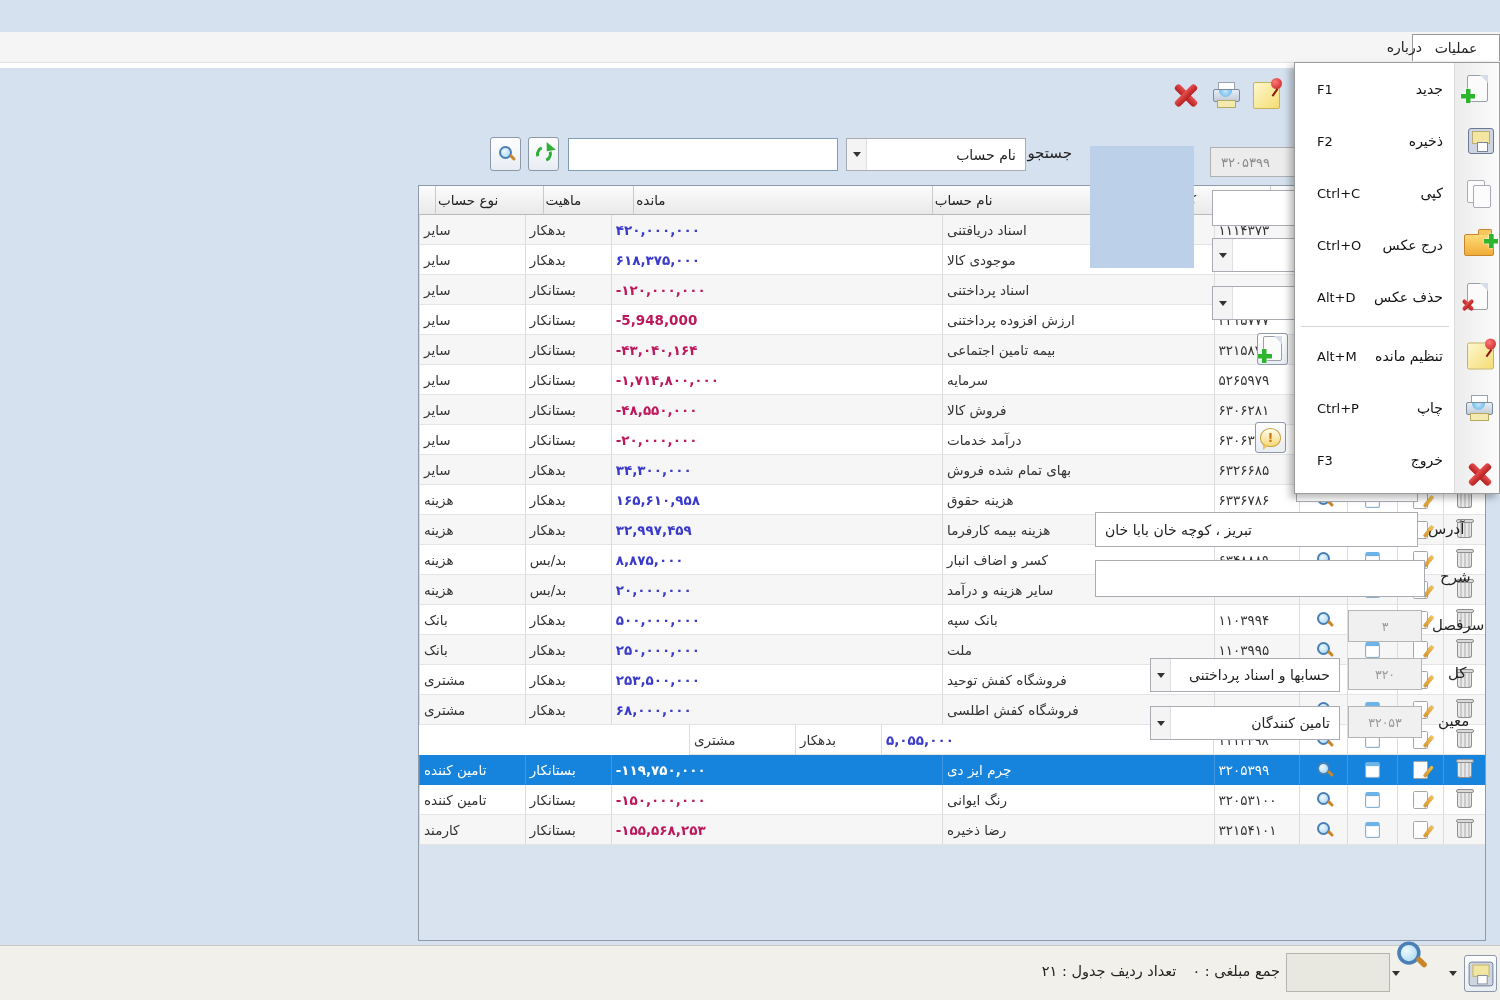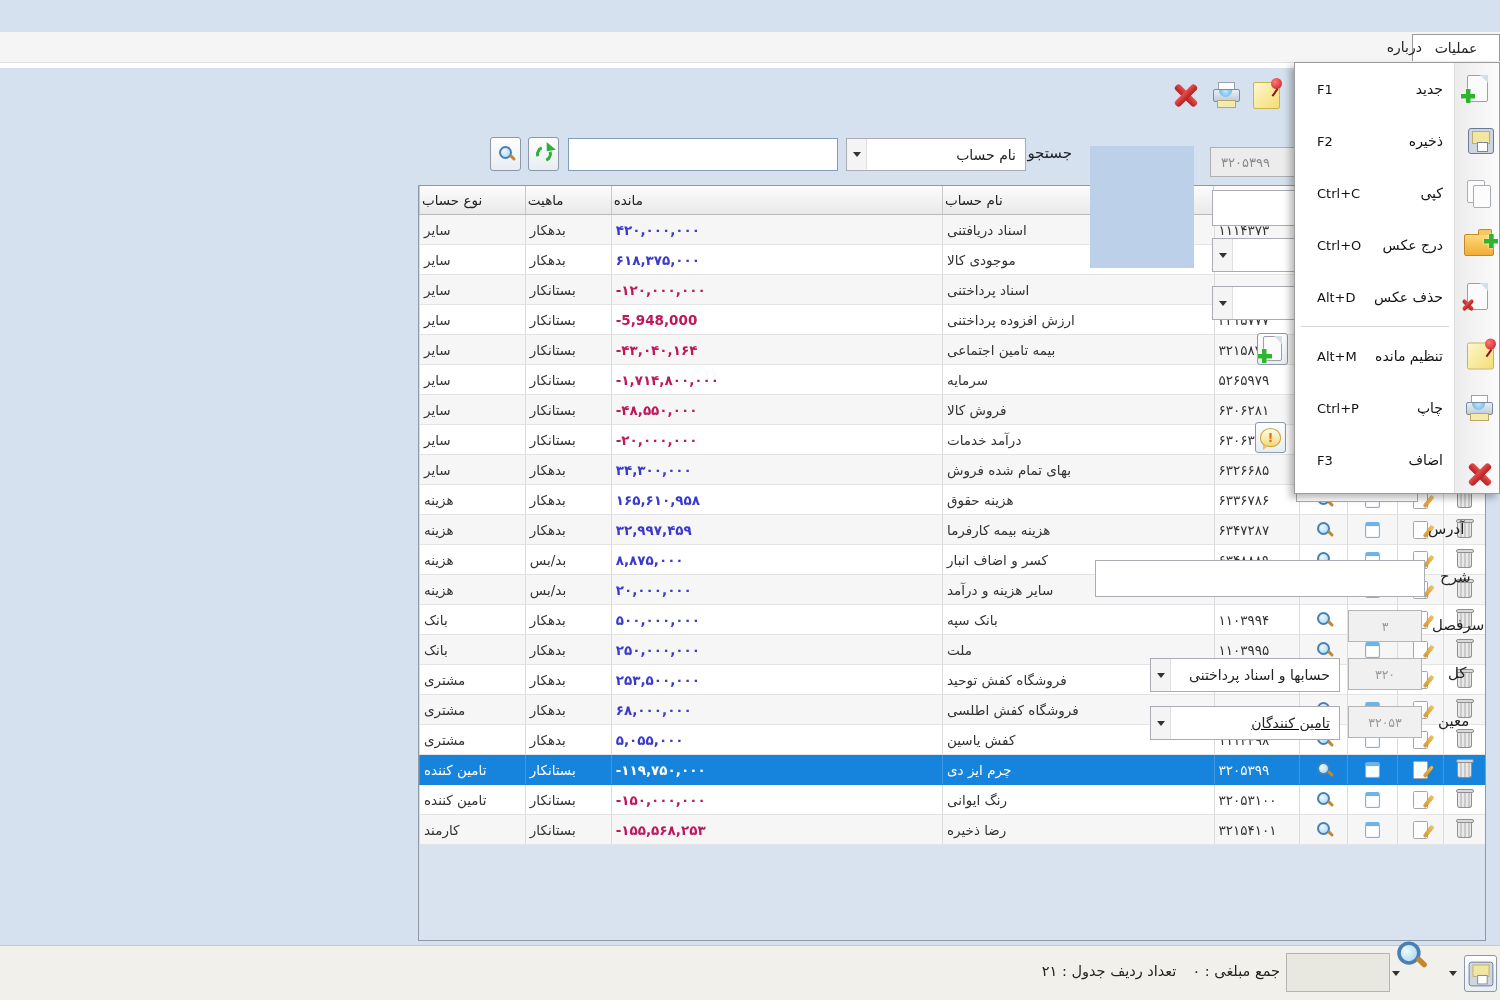--- a/index.html
+++ b/index.html
@@ -36,21 +36,21 @@
   .tri{width:0;height:0;border-left:4px solid transparent;border-right:4px solid transparent;border-top:5px solid #333;}
   .search-combo{position:absolute;left:846px;top:138px;width:180px;height:33px;}
   .search-input{position:absolute;left:568px;top:138px;width:270px;height:33px;background:#fff;border:1px solid #7f9db9;box-sizing:border-box;font-size:14px;padding:0 8px;font-family:"DejaVu Sans",sans-serif;}
   .btn3d{background:linear-gradient(#fefefe,#e8edf3);border:1px solid #8a98a8;border-radius:3px;display:flex;align-items:center;justify-content:center;box-sizing:border-box;cursor:pointer;}
   .search-btn{position:absolute;left:490px;top:137px;width:31px;height:34px;}
   .refresh-btn{position:absolute;left:528px;top:137px;width:31px;height:34px;}
 
   
   .table-wrap{position:absolute;right:14px;top:185px;width:1068px;height:756px;background:#d9e3f0;border:1px solid #8f9aa8;box-sizing:border-box;}
   .thead{display:flex;height:28px;background:linear-gradient(#fcfcfc,#e9e9e9);border-bottom:1px solid #b9b9b9;}
-  .thead .th{display:flex;align-items:center;justify-content:flex-end;padding:0 10px 0 2px;font-size:13.5px;color:#222;border-left:1px solid #c9c9c9;box-sizing:border-box;}
+  .thead .th{display:flex;align-items:center;justify-content:flex-end;padding:0 10px 0 2px;font-size:13.5px;color:#222;border-left:1px solid #c9c9c9;box-sizing:border-box;margin-left:16px;}
   .thead .th.center{justify-content:center;padding:0 2px;}
   .trow{display:flex;height:30px;background:#fff;}
   .trow.odd{background:#f6f6f6;}
   .trow .td{display:flex;align-items:center;border-left:1px solid #dcdcdc;border-bottom:1px solid #e4e4e4;box-sizing:border-box;font-size:13.5px;color:#333;overflow:hidden;}
   .c-del{width:42px;justify-content:center;}
   .c-edit{width:46px;justify-content:center;}
   .c-inv{width:50px;justify-content:center;}
   .c-turn{width:48px;justify-content:center;}
   .c-code{width:86px;justify-content:flex-end;padding:0 12px 0 4px;color:#4d5564;}
   .c-name{width:272px;justify-content:flex-end;padding:0 10px 0 4px;}
@@ -122,21 +122,21 @@
   .fld-label{position:absolute;font-size:15px;color:#222;}
   .lbl-address{left:1428px;top:520px;} .lbl-desc{left:1440px;top:568px;}
   .lbl-heading{left:1432px;top:616px;} .lbl-general{left:1448px;top:664px;} .lbl-subsid{left:1438px;top:712px;}
   .inp-address{position:absolute;left:1095px;top:512px;width:323px;height:35px;background:#fff;border:1px solid #a9adb3;box-sizing:border-box;
     display:flex;align-items:center;justify-content:flex-end;padding:0 9px;font-size:14px;color:#222;}
   .inp-desc{position:absolute;left:1095px;top:560px;width:330px;height:37px;background:#fff;border:1px solid #a9adb3;box-sizing:border-box;}
   .mini-code{position:absolute;width:74px;height:32px;background:#f0f0f0;border:1px solid #b5b5b5;box-sizing:border-box;
     display:flex;align-items:center;justify-content:center;font-size:12.5px;color:#999;direction:ltr;}
   .mc1{left:1348px;top:610px;} .mc2{left:1348px;top:658px;text-align:right;} .mc3{left:1348px;top:706px;}
   .cbh{position:absolute;left:1150px;width:190px;height:34px;}
-  .cbh1{top:610px;} .cbh2{top:658px;} .cbh3{top:706px;text-decoration:underline;}
+  .cbh1{top:610px;} .cbh2{top:658px;} .cbh3{top:706px;}
 
   
   .popup{position:absolute;left:1294px;top:62px;width:206px;height:432px;background:#fff;border:1px solid #9b9b9b;box-sizing:border-box;
     box-shadow:-4px 4px 7px rgba(0,0,0,.28);z-index:50;}
   .popup .gutter{position:absolute;right:0;top:0;bottom:0;width:44px;background:linear-gradient(to left,#fbfbfb,#ececec);border-left:1px solid #dedede;}
   .pm-item{position:relative;height:52px;display:flex;align-items:center;padding:0 56px 0 22px;box-sizing:border-box;cursor:pointer;}
   .pm-item .lbl{flex:1;text-align:right;font-size:14px;color:#111;white-space:nowrap;}
   .pm-item .sc{font-size:13px;color:#111;direction:ltr;margin-right:10px;}
   .pm-item .picon{position:absolute;right:5px;top:50%;transform:translateY(-50%);}
   .pm-sep{height:1px;background:#d5d5d5;margin:3px 50px 3px 6px;}
@@ -581,21 +581,20 @@
           <div class="td c-edit">
             <div class="ic-edit"></div>
           </div>
           <div class="td c-inv">
             <div class="ic-form"></div>
           </div>
           <div class="td c-turn">
             <div class="ic-mag"></div>
           </div>
           <div class="td c-code">۱۱۱۴۴۹۸</div>
-          <div class="td c-name">کفش یاسین</div>
           <div class="td c-bal pos">
             <span class="num">۵,۰۵۵,۰۰۰</span>
           </div>
           <div class="td c-nat">بدهکار</div>
           <div class="td c-type">مشتری</div>
         </div>
         <div class="trow odd selected">
           <div class="td c-del">
             <div class="ic-trash"></div>
           </div>
@@ -681,20 +680,21 @@
       <div class="pageic" style="left:3px;top:1px;width:17px;height:23px;"></div>
       <div class="gplus" style="left:-2px;bottom:0;"></div>
     </div>
   </div>
   <div class="btn3d bang-btn">
       <div class="bangic"></div>
     </div>
   <input class="peek-field" style="">
 
   <div class="fld-label lbl-address">آدرس</div>
+  <div class="inp-address">تبریز ، کوچه خان بابا خان</div>
   <div class="fld-label lbl-desc">شرح</div>
   <input class="inp-desc" value="" style="">
 
   <div class="fld-label lbl-heading">سرفصل</div>
   <div class="mini-code mc1">۳</div>
 
   <div class="fld-label lbl-general">کل</div>
   <div class="mini-code mc2">۳۲۰</div>
   <div class="combo cbh cbh2">
     <div class="val" style="text-align:right;">حسابها و اسناد پرداختنی</div>
@@ -776,21 +776,21 @@
           <span class="picon">
             <div class="printic">
               <div class="paper"></div>
               <div class="body"></div>
               <div class="ink"></div>
               <div class="tray"></div>
             </div>
           </span>
         </div>
         <div class="pm-item">
-          <span class="lbl">اضاف</span>
+          <span class="lbl">خروج</span>
           <span class="sc">F3</span>
           <span class="picon">
             <div class="rx big"></div>
           </span>
         </div>
       </div>
   </div>
 
   <div class="statusbar">
     <div class="btn3d sb-save">

